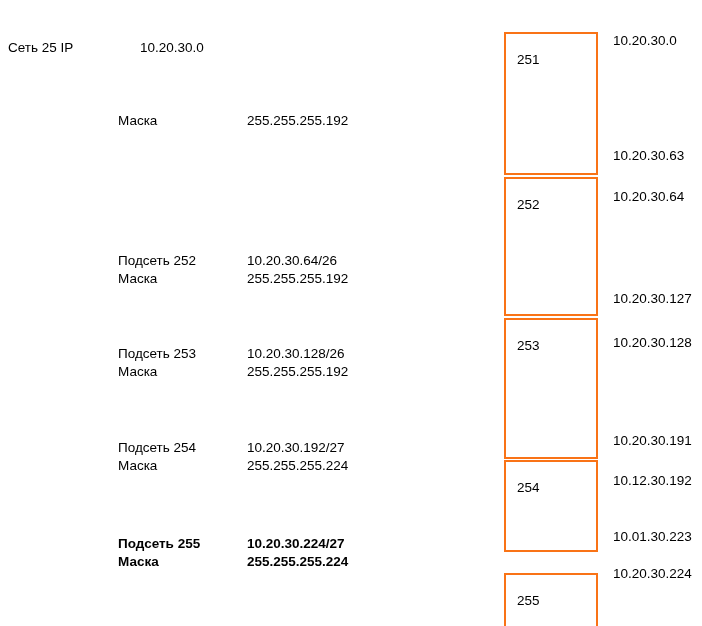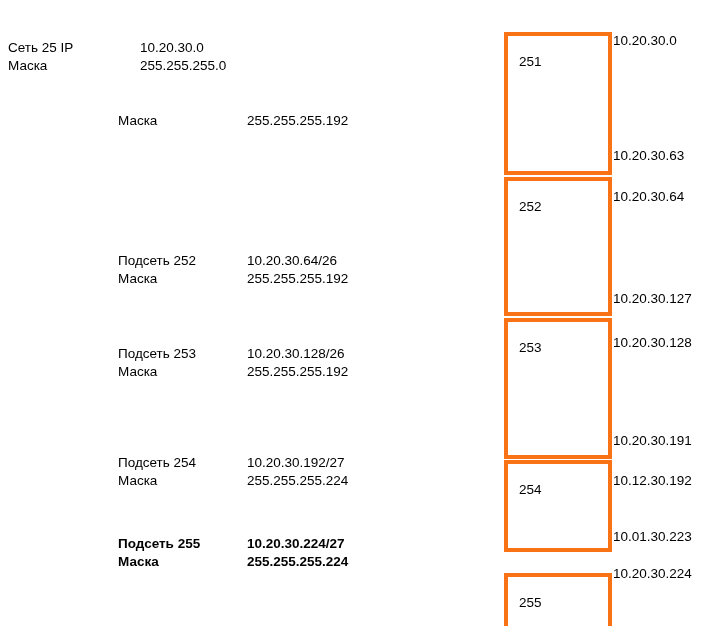--- a/index.html
+++ b/index.html
@@ -30,22 +30,22 @@
   }
   .w132 { width: 132px; }
   .w129 { width: 129px; }
   .val {
     display: inline-block;
     vertical-align: top;
   }
   .box {
     position: absolute;
     left: 504px;
-    width: 108px;
-    border: 4px solid #f97316;
+    width: 94px;
+    border: 2px solid #f97316;
     box-sizing: border-box;
     background: #ffffff;
   }
   .box-label {
     position: absolute;
     left: 11px;
     top: 17px;
   }
   .scale-label {
     position: absolute;
@@ -54,23 +54,20 @@
   }
 </style>
 </head>
 <body>
 
 <div class="canvas">
 
   <div class="info" style="left:8px; top:10px;">
     <div class="row">
       <span class="lbl w132">Сеть 25 IP</span><span class="val">10.20.30.0</span>
-    </div>
-    <div class="row">
-      <span class="lbl w132">Маска</span><span class="val">255.255.255.0</span>
     </div>
   </div>
 
   <div class="info" style="left:118px; top:83px;">
     <div class="row">
       <span class="lbl w129">Маска</span><span class="val">255.255.255.192</span>
     </div>
   </div>
 
   <div class="info" style="left:118px; top:223px;">
@@ -84,21 +81,21 @@
 
   <div class="info" style="left:118px; top:316px;">
     <div class="row">
       <span class="lbl w129">Подсеть 253</span><span class="val">10.20.30.128/26</span>
     </div>
     <div class="row">
       <span class="lbl w129">Маска</span><span class="val">255.255.255.192</span>
     </div>
   </div>
 
-  <div class="info" style="left:118px; top:425px;">
+  <div class="info" style="left:118px; top:410px;">
     <div class="row">
       <span class="lbl w129">Подсеть 254</span><span class="val">10.20.30.192/27</span>
     </div>
     <div class="row">
       <span class="lbl w129">Маска</span><span class="val">255.255.255.224</span>
     </div>
   </div>
 
   <div class="info" style="left:118px; top:506px;font-weight:bold;">
     <div class="row">

